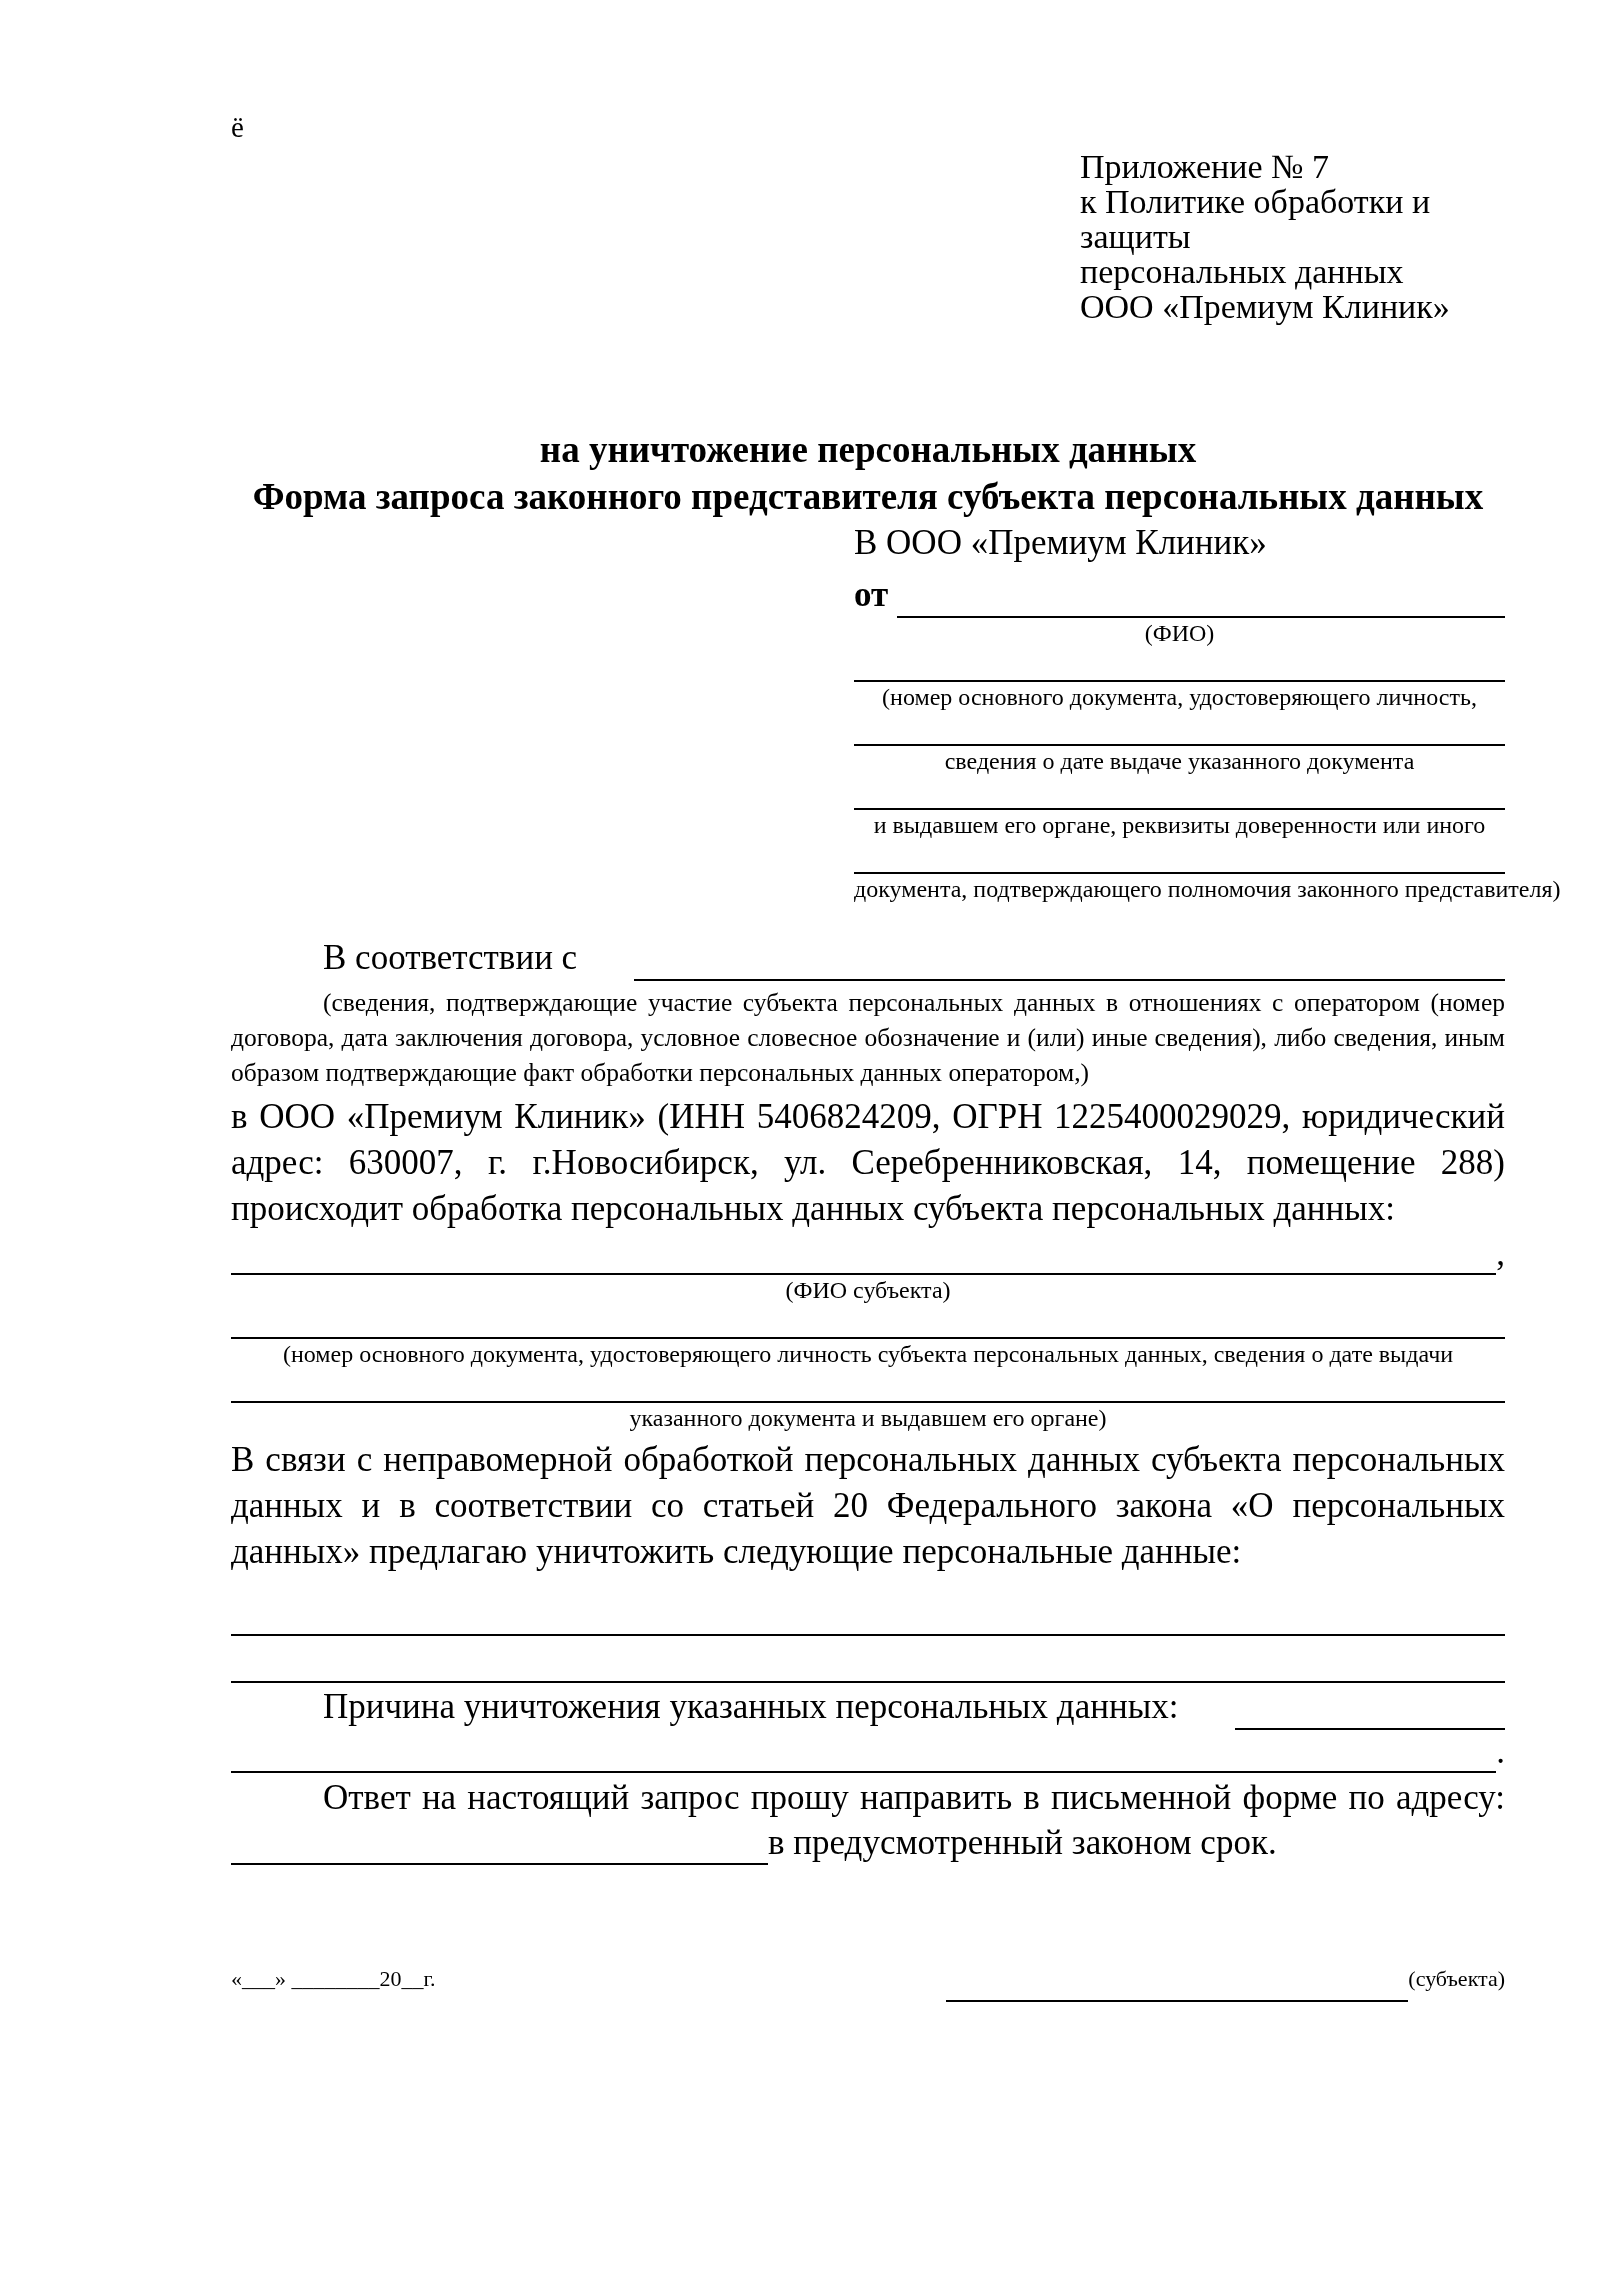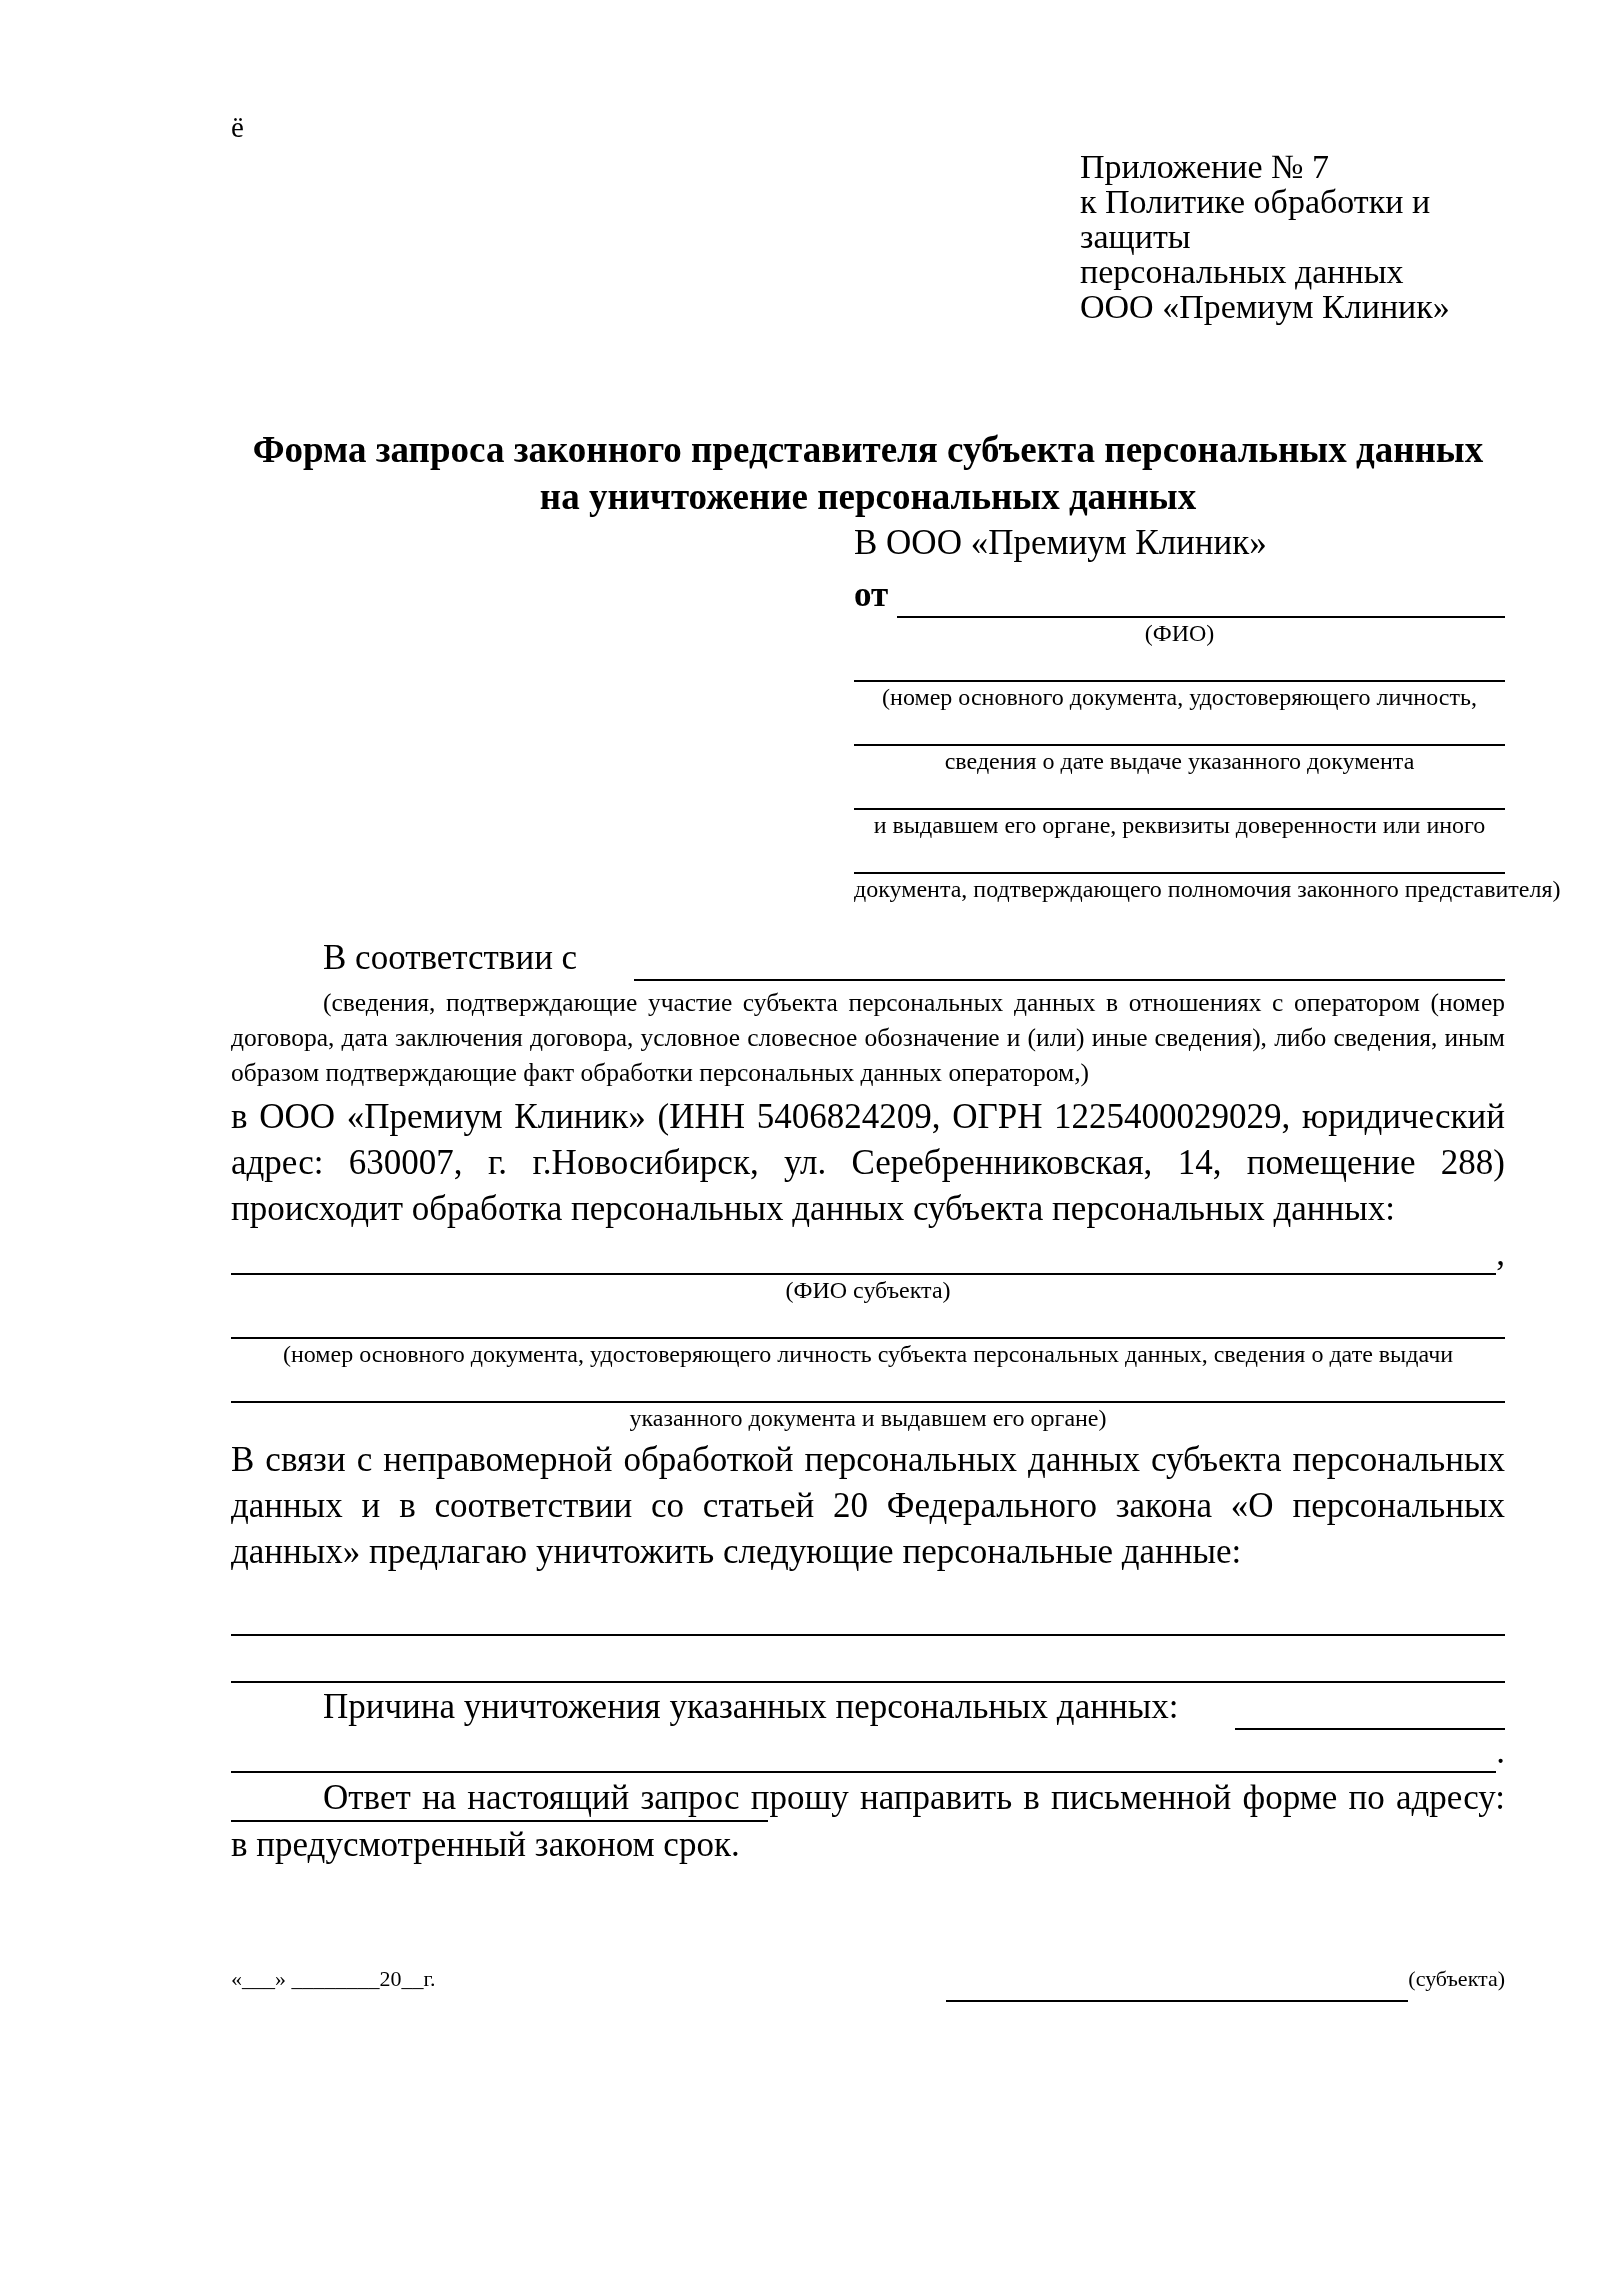--- a/index.html
+++ b/index.html
@@ -52,21 +52,21 @@
   .tail-char { white-space: pre; }
   .blank-row { height: 45px; border-bottom: 2.9px solid #000; }
   .blank-gap { margin-top: 13.7px; }
   .answer-para {
     margin-top: 2px;
     line-height: 45px;
     text-align: justify;
     text-align-last: justify;
     text-indent: 92px;
   }
-  .answer-tail-row { height: 45px; line-height: 45px; flex-direction: column; }
+  .answer-tail-row { height: 45px; line-height: 45px; }
   .short-line { width: 537px; border-bottom: 2.9px solid #000; }
 
   .footer-row {
     margin-top: 90px;
     display: flex;
     justify-content: space-between;
     align-items: flex-end;
     font-size: 22px;
     height: 47px;
     line-height: 47px;
@@ -83,22 +83,22 @@
     <div class="stray">ё</div>
 
     <div class="appendix">
       <div>Приложение № 7</div>
       <div>к Политике обработки и защиты</div>
       <div>персональных данных</div>
       <div>ООО «Премиум Клиник»</div>
     </div>
 
     <div class="doc-title">
+      <div>на уничтожение персональных данных</div>
       <div>Форма запроса законного представителя субъекта персональных данных</div>
-      <div>на уничтожение персональных данных</div>
     </div>
 
     <div class="addressee">
       <div class="addr-to">В ООО «Премиум Клиник»</div>
       <div class="flex-row from-row">
         <span class="from-label">от </span>
         <span class="fill-line"></span>
       </div>
       <div class="small addr-cap">(ФИО)</div>
 

